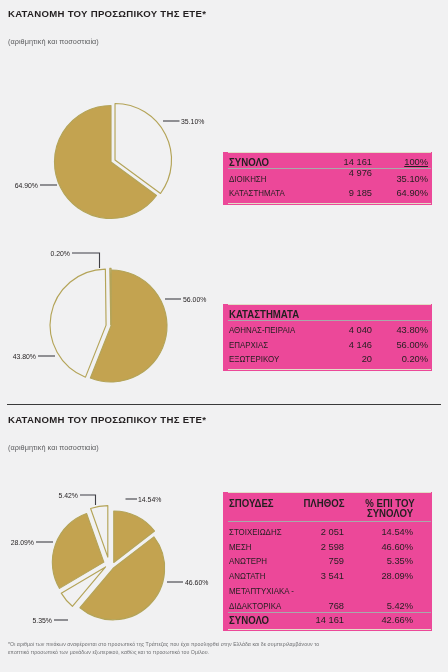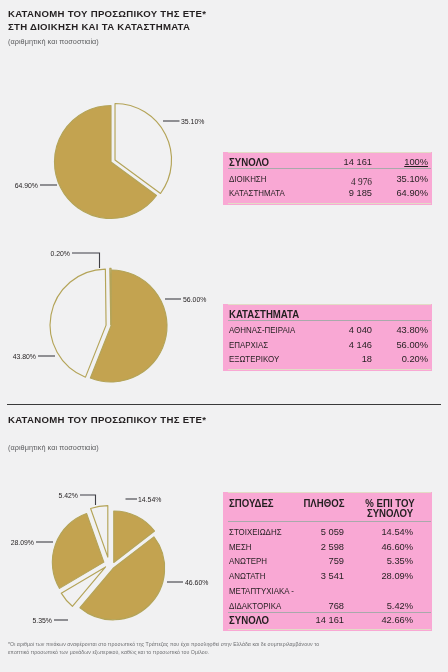--- a/index.html
+++ b/index.html
@@ -2,42 +2,41 @@
 <html><head>
 <meta charset="utf-8">
 <style>
   html,body{margin:0;padding:0;}
   body{width:448px;height:672px;background:#f1f1f2;font-family:"Liberation Sans",sans-serif;color:#231f20;overflow:hidden;position:relative;}
   .page{position:absolute;inset:0;padding-left:39px;}
   .sect-title{position:absolute;font-weight:bold;font-size:9.6px;letter-spacing:.28px;line-height:12.6px;color:#231f20;}
   .sect-sub{position:absolute;font-size:7.3px;color:#5d5e60;letter-spacing:.05px;}
   .divider{position:absolute;height:1px;background:#3a3a3a;}
   svg{display:block;}
-  .tbl{position:absolute;font-size:9.3px;color:#231f20;background:#f9a8d4;}
+  .tbl{position:absolute;font-size:9.3px;color:#231f20;background:#ec4899;}
   .tbl .cell.gr{font-size:8.8px;transform:scaleX(.90);transform-origin:left center;}
   .tbl .cell.bold.gr{font-size:10.2px;transform:scaleX(.945);}
   .tbl .cell.gr.num{transform-origin:right center;}
   .tbl .cell.gr.ctr{transform-origin:center center;}
   .tbl .rule-top{position:absolute;left:5px;right:1px;height:1.4px;background:#e2dcc6;}
   .tbl .rule-mid{position:absolute;left:5px;right:1px;height:0.8px;background:#a9a9ab;}
   .tbl .rule-bot{position:absolute;left:5px;right:1px;height:1.4px;background:#e2dcc6;}
   .tbl .cell{position:absolute;white-space:nowrap;line-height:9px;}
   .tbl .bold{font-weight:bold;}
   .tbl .num{text-align:right;}
   .tbl .ctr{text-align:center;}
   .footnote{position:absolute;font-size:5.2px;color:#6d6e71;line-height:8.4px;letter-spacing:.05px;}
 </style>
 </head>
 <body>
 
 <div class="page">
 
   <div class="sect-title" style="left:8px;top:8px;">
     <div>ΚΑΤΑΝΟΜΗ ΤΟΥ ΠΡΟΣΩΠΙΚΟΥ ΤΗΣ ΕΤΕ*</div>
-    <div>ΣΤΗ ΔΙΟΙΚΗΣΗ ΚΑΙ ΤΑ ΚΑΤΑΣΤΗΜΑΤΑ</div>
   </div>
   <div class="sect-sub" style="left:8px;top:37px;">(αριθμητική και ποσοστιαία)</div>
 
   <div id="chart1" style="position:absolute;left:0px;top:90px;width:224px;height:145px;">
       <svg width="224" height="145" viewBox="0 0 224 145">
         <path d="M 115.02 69.97 L 115.02 13.47 A 56.5 56.5 0 0 1 160.52 103.47 Z" fill="#f1f1f2" stroke="#b4a458" stroke-width="1.15" stroke-linejoin="round" stroke-linecap="round"></path>
         <path d="M 111.00 72.00 L 156.50 105.50 A 56.5 56.5 0 1 1 111.00 15.50 Z" fill="#c3a350" stroke="#b4a458" stroke-width="1.15" stroke-linejoin="round" stroke-linecap="round"></path>
         <polyline points="163,31 179.5,31" fill="none" stroke="#3f3f46" stroke-width="1.1"></polyline>
         <text x="181" y="33.5" font-family="Liberation Sans, sans-serif" font-size="6.9" fill="#231f20" text-anchor="start">35.10%</text>
         <polyline points="40,95 57,95" fill="none" stroke="#3f3f46" stroke-width="1.1"></polyline>
@@ -58,39 +57,39 @@
       </svg>
     </div>
 
   <div class="tbl" id="tbl1" style="left: 223px; top: 152px; width: 209px; height: 53px;">
       <div class="rule-top"></div>
       <div class="cell bold gr" style="left:6px;top:5.5px;">ΣΥΝΟΛΟ</div>
       <div class="cell num" style="right:60px;top:5.5px;">14 161</div>
       <div class="cell num" style="right:4px;top:5.5px;text-decoration:underline;">100%</div>
       <div class="rule-mid" style="top:16px;"></div>
       <div class="cell gr" style="left:6px;top:22.8px;">ΔΙΟΙΚΗΣΗ</div>
-      <div class="cell num" style="right:60px;top:26px;font-family:Liberation Serif, serif;">4 976</div>
+      <div class="cell num" style="right:60px;top:17px;">4 976</div>
       <div class="cell num" style="right:4px;top:22.8px;">35.10%</div>
       <div class="cell gr" style="left:6px;top:36.9px;">ΚΑΤΑΣΤΗΜΑΤΑ</div>
       <div class="cell num" style="right:60px;top:36.9px;">9 185</div>
       <div class="cell num" style="right:4px;top:36.9px;">64.90%</div>
       <div class="rule-bot" style="top:51px;"></div>
     </div>
   <div class="tbl" id="tbl2" style="left: 223px; top: 303.5px; width: 209px; height: 67px;">
       <div class="rule-top"></div>
       <div class="cell bold gr" style="left:6px;top:6.5px;">ΚΑΤΑΣΤΗΜΑΤΑ</div>
       <div class="rule-mid" style="top:16px;"></div>
       <div class="cell gr" style="left:6px;top:22.5px;">ΑΘΗΝΑΣ-ΠΕΙΡΑΙΑ</div>
       <div class="cell num" style="right:60px;top:22.5px;">4 040</div>
       <div class="cell num" style="right:4px;top:22.5px;">43.80%</div>
       <div class="cell gr" style="left:6px;top:37.1px;">ΕΠΑΡΧΙΑΣ</div>
       <div class="cell num" style="right:60px;top:37.1px;">4 146</div>
       <div class="cell num" style="right:4px;top:37.1px;">56.00%</div>
       <div class="cell gr" style="left:6px;top:51.7px;">ΕΞΩΤΕΡΙΚΟΥ</div>
-      <div class="cell num" style="right:60px;top:51.7px;">18</div>
+      <div class="cell num" style="right:60px;top:51.7px;">20</div>
       <div class="cell num" style="right:4px;top:51.7px;">0.20%</div>
       <div class="rule-bot" style="top:65px;"></div>
     </div>
 
   <div class="divider" style="left:7px;top:404px;width:434px;"></div>
 
   <div class="sect-title" style="left:8px;top:414px;">
     <div>ΚΑΤΑΝΟΜΗ ΤΟΥ ΠΡΟΣΩΠΙΚΟΥ ΤΗΣ ΕΤΕ*</div>
   </div>
   <div class="sect-sub" style="left:8px;top:443px;">(αριθμητική και ποσοστιαία)</div>
@@ -114,21 +113,21 @@
         <text x="78" y="12.5" font-family="Liberation Sans, sans-serif" font-size="6.9" fill="#231f20" text-anchor="end">5.42%</text>
       </svg>
     </div>
   <div class="tbl" id="tbl3" style="left: 223px; top: 492px; width: 209px; height: 139px;">
       <div class="rule-top"></div>
       <div class="cell bold gr" style="left:6px;top:6.5px;">ΣΠΟΥΔΕΣ</div>
       <div class="cell bold gr num" style="right:88px;top:6.5px;">ΠΛΗΘΟΣ</div>
       <div class="cell bold gr ctr" style="left:130.7px;width:72px;top:6.5px;line-height:10.3px;">% ΕΠΙ ΤΟΥ<br>ΣΥΝΟΛΟΥ</div>
       <div class="rule-mid" style="top:29.3px;"></div>
       <div class="cell gr" style="left:6px;top:35.8px;">ΣΤΟΙΧΕΙΩΔΗΣ</div>
-      <div class="cell num" style="right:88px;top:35.8px;">5 059</div>
+      <div class="cell num" style="right:88px;top:35.8px;">2 051</div>
       <div class="cell num" style="right:19px;top:35.8px;">14.54%</div>
       <div class="cell gr" style="left:6px;top:50.599999999999994px;">ΜΕΣΗ</div>
       <div class="cell num" style="right:88px;top:50.599999999999994px;">2 598</div>
       <div class="cell num" style="right:19px;top:50.599999999999994px;">46.60%</div>
       <div class="cell gr" style="left:6px;top:65.4px;">ΑΝΩΤΕΡΗ</div>
       <div class="cell num" style="right:88px;top:65.4px;">759</div>
       <div class="cell num" style="right:19px;top:65.4px;">5.35%</div>
       <div class="cell gr" style="left:6px;top:80.2px;">ΑΝΩΤΑΤΗ</div>
       <div class="cell num" style="right:88px;top:80.2px;">3 541</div>
       <div class="cell num" style="right:19px;top:80.2px;">28.09%</div>

